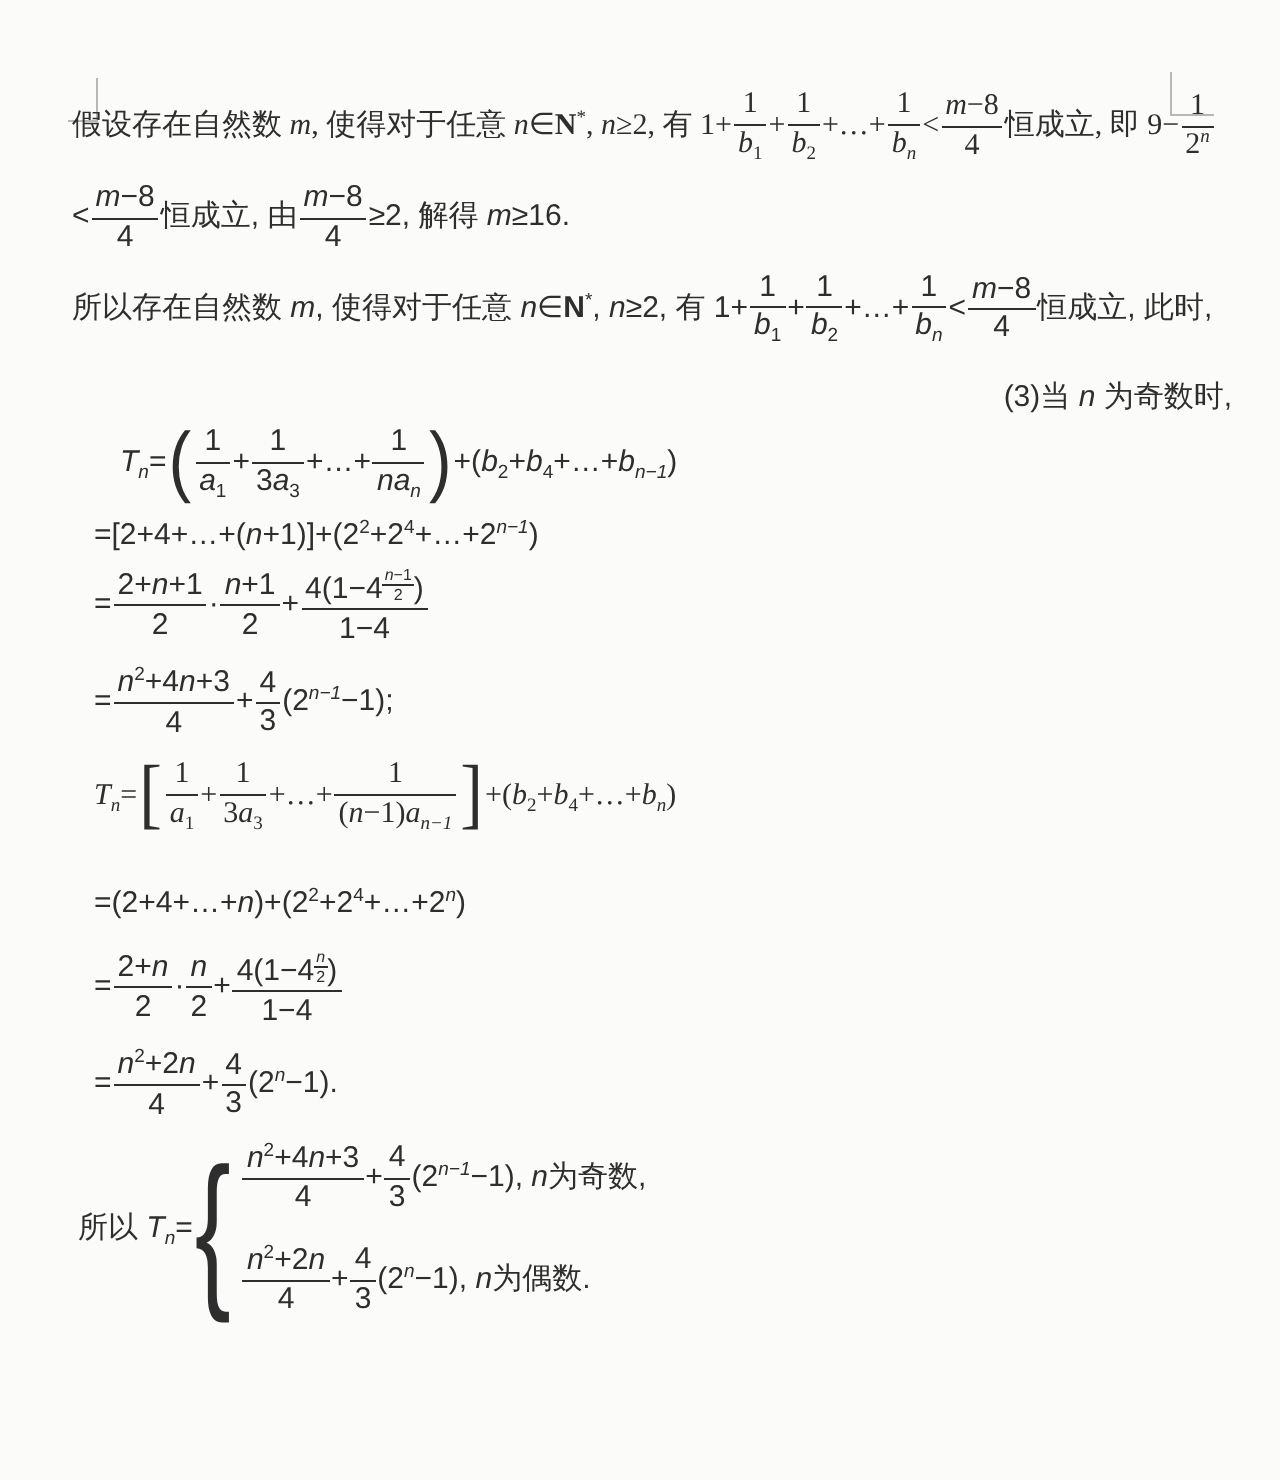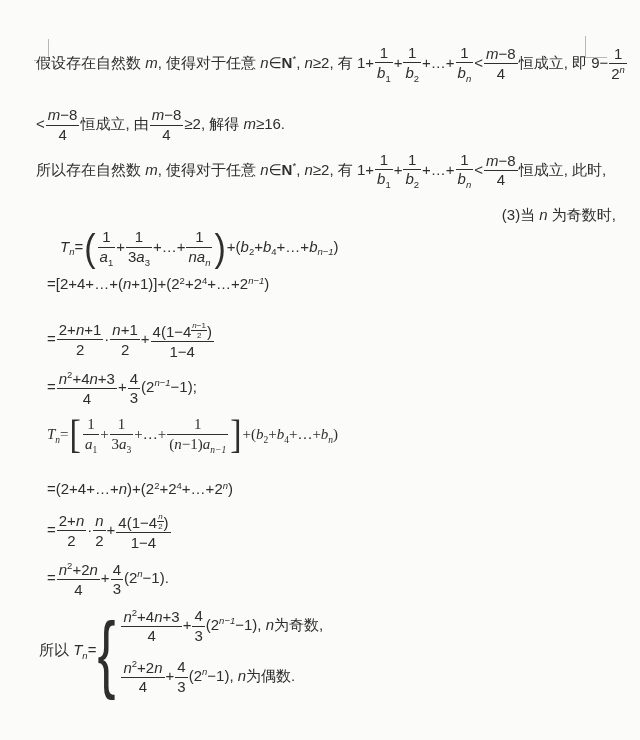--- a/index.html
+++ b/index.html
@@ -48,27 +48,27 @@
     font-weight:400;margin:0 1px;transform:scaleY(1.15);position:relative;top:-1px;
   }
   .cases{display:inline-flex;align-items:center;vertical-align:middle;margin-left:1px;}
   .cases .brace{
     display:inline-block;font-size:54px;line-height:1;transform:scaleY(1.58);
     transform-origin:center;margin-right:5px;font-weight:300;
   }
   .cases .rows{display:inline-flex;flex-direction:column;gap:13px;}
   .cases .crow{white-space:nowrap;}
   
-  [data-line="l1"]{margin-bottom:23px;}
+  [data-line="l1"]{margin-bottom:7px;font-family:Liberation Serif, serif;}
   [data-line="l2"]{margin-bottom:7px;}
   [data-line="l3"]{margin-bottom:13px;}
   [data-line="l4"]{margin-bottom:6px;}
   [data-line="l5"]{margin-bottom:2px;text-align:right;}
   [data-line="l6"]{margin-bottom:4px;margin-left:24px;}
-  [data-line="l7"]{margin-bottom:24px;margin-left:11px;}
+  [data-line="l7"]{margin-bottom:3px;margin-left:11px;}
   [data-line="l8"]{margin-bottom:9px;margin-left:11px;}
   [data-line="l9"]{margin-bottom:9px;margin-left:11px;}
   [data-line="l10"]{margin-bottom:4px;}
   [data-line="l11"]{margin-bottom:21px;margin-left:11px;font-family:Liberation Serif, serif;}
   [data-line="l12"]{margin-bottom:10px;margin-left:11px;}
   [data-line="l13"]{margin-bottom:9px;margin-left:11px;}
   [data-line="l14"]{margin-bottom:9px;margin-left:11px;}
   [data-line="l15"]{margin-bottom:0;margin-left:3px;}
 </style>
 </head>

